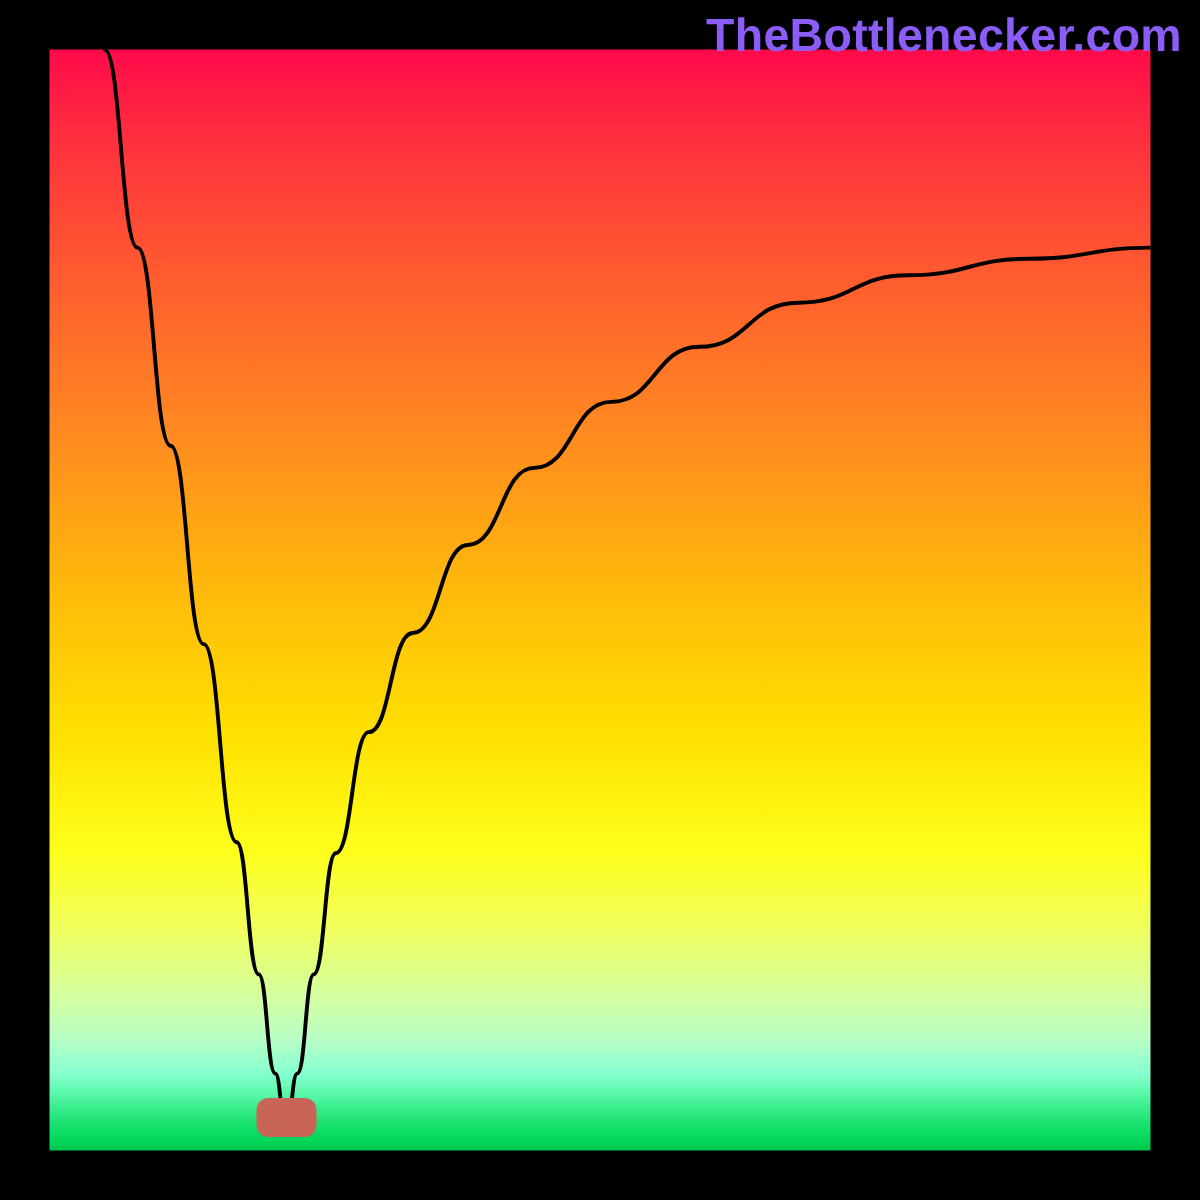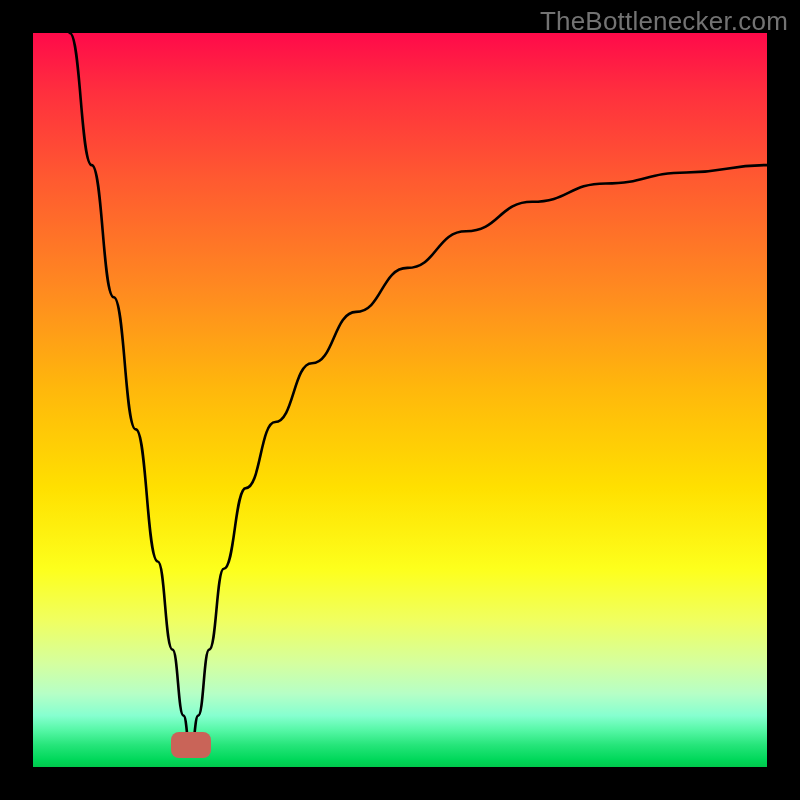--- a/index.html
+++ b/index.html
@@ -17,21 +17,21 @@
       #f0ff60 80%,
       #d4ffa0 86%,
       #b6ffc6 90%,
       #86ffd0 93%,
       #55f7a6 95%,
       #26e57a 97%,
       #00d85a 99%,
       #00c84c 100%)}
   svg{position:absolute;left:0;top:0;width:734px;height:734px}
   .marker{position:absolute;border-radius:8px;background:#c96458}
-  .watermark{position:absolute;top:6px;right:12px;color:#737373;font-size:26px;font-weight:400;letter-spacing:.2px}
+  .watermark{position:absolute;top:6px;right:12px;color:#8b5cf6;font-size:31px;font-weight:700;letter-spacing:.2px}
 </style>
 </head>
 <body>
 
 <div class="frame">
 
   <div class="plot">
     <div class="gradient"></div>
 
     <svg viewBox="0 0 734 734">

